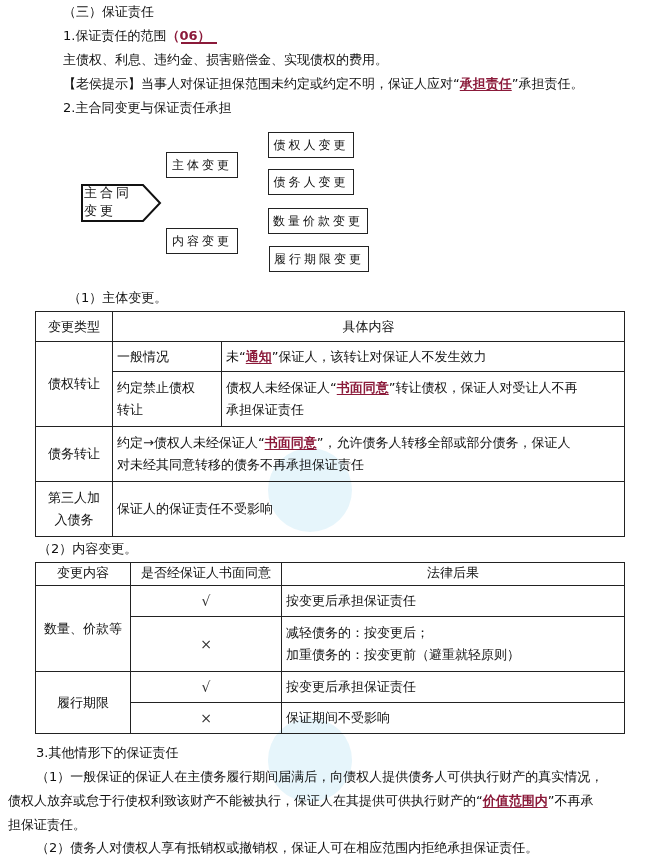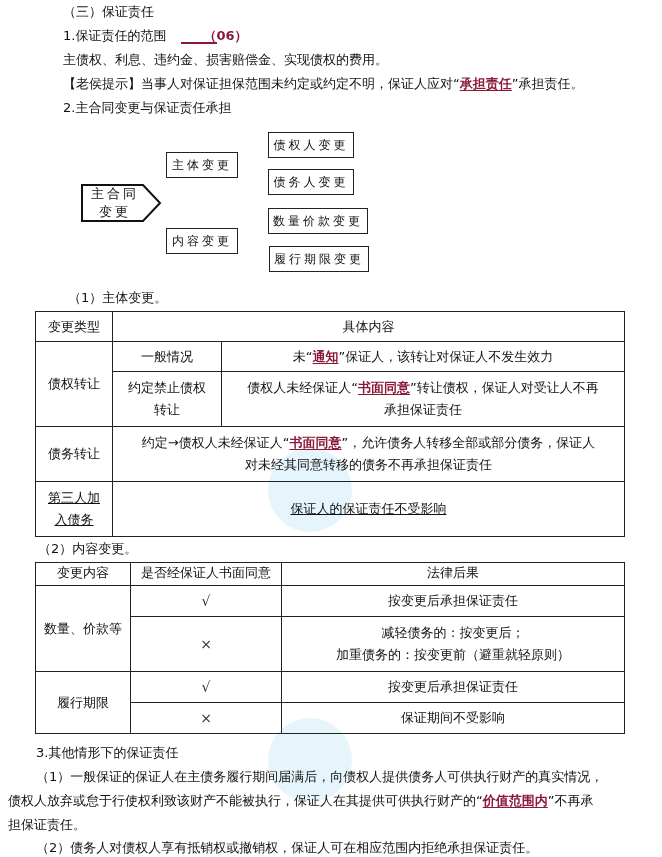--- a/index.html
+++ b/index.html
@@ -1,33 +1,33 @@
 <!DOCTYPE html>
 <html><head>
 <meta charset="utf-8">
 <style>
   html, body { margin:0; padding:0; background:#ffffff; }
   body { width:662px; height:857px; position:relative; overflow:hidden;
          font-family:"DejaVu Sans", "Liberation Sans", sans-serif; color:#111; font-size:13px; }
   .abs { position:absolute; white-space:nowrap; line-height:18px; }
   .em { color:#8b1a3a; font-weight:bold; text-decoration:underline; text-underline-offset:2px; }
-  .hl { color:#8b1a3a; font-weight:bold;padding-left:37px; }
+  .hl { color:#8b1a3a; font-weight:bold; }
   .ul { position:absolute; height:2px; background:#8b1a3a; }
 
   
   .dbox { position:absolute; border:1.5px solid #222; background:#fff;
           font-family:"DejaVu Serif", "Liberation Serif", serif; font-size:12px;
           letter-spacing:3px; text-align:center; line-height:24px; }
   .arrow-shape { position:absolute; }
 
   
   table { position:absolute; border-collapse:collapse; font-size:13px; }
   td, th { border:1px solid #222; padding:0 4px; font-weight:normal; vertical-align:middle; line-height:22px; }
   .c { text-align:center; }
-  .l { text-align:center; }
+  .l { text-align:left; }
   .mark { font-size:14px; color:#333; }
   .watermark { position:absolute; pointer-events:none; opacity:0.12; }
 </style>
 </head>
 <body>
 
 <svg class="watermark" style="left:240px;top:60px;" width="300" height="800" viewBox="0 0 300 800">
   <circle cx="70" cy="430" r="42" fill="#3ab0e0"></circle>
   <circle cx="70" cy="700" r="42" fill="#3ab0e0"></circle>
 </svg>
@@ -44,21 +44,21 @@
 <div class="abs" style="left:63px;top:75px;">
   <span>【老侯提示】当事人对保证担保范围未约定或约定不明，保证人应对</span><span>“</span><span class="em">承担责任</span><span>”</span><span>承担责任。</span>
 </div>
 
 <div class="abs" style="left:63px;top:99px;">2.主合同变更与保证责任承担</div>
 
 <div>
   <svg class="arrow-shape" style="left:81px;top:184px;" width="82" height="38" viewBox="0 0 82 38">
     <polygon points="1,1 62,1 79,19 62,37 1,37" fill="#fff" stroke="#111" stroke-width="2"></polygon>
   </svg>
-  <div class="abs" style="left:84px;top:185px;width:62px;text-align:center;font-family:Liberation Sans, sans-serif;letter-spacing:3px;line-height:18px;">
+  <div class="abs" style="left:84px;top:185px;width:62px;text-align:left;font-family:Liberation Mono, monospace;letter-spacing:3px;line-height:18px;">
     <div>主合同</div>
     <div>变更</div>
   </div>
 
   <div class="dbox" style="left:166px;top:152px;width:70px;height:24px;">主体变更</div>
   <div class="dbox" style="left:166px;top:228px;width:70px;height:24px;">内容变更</div>
 
   <div class="dbox" style="left:268px;top:132px;width:84px;height:24px;">债权人变更</div>
   <div class="dbox" style="left:268px;top:169px;width:84px;height:24px;">债务人变更</div>
   <div class="dbox" style="left:268px;top:208px;width:98px;height:24px;">数量价款变更</div>
@@ -95,21 +95,21 @@
       <div>承担保证责任</div>
     </td>
   </tr>
   <tr style="height:55px;">
     <td class="c">债务转让</td>
     <td class="l" colspan="2">
       <div><span>约定→债权人未经保证人</span><span>“</span><span class="em">书面同意</span><span>”</span><span>，允许债务人转移全部或部分债务，保证人</span></div>
       <div>对未经其同意转移的债务不再承担保证责任</div>
     </td>
   </tr>
-  <tr style="height:55px;text-decoration:underline;">
+  <tr style="height:55px;">
     <td class="c">
       <div>第三人加</div>
       <div>入债务</div>
     </td>
     <td class="l" colspan="2">保证人的保证责任不受影响</td>
   </tr>
 </tbody>
   </table>
 
 <div class="abs" style="left:38px;top:540px;">（2）内容变更。</div>

